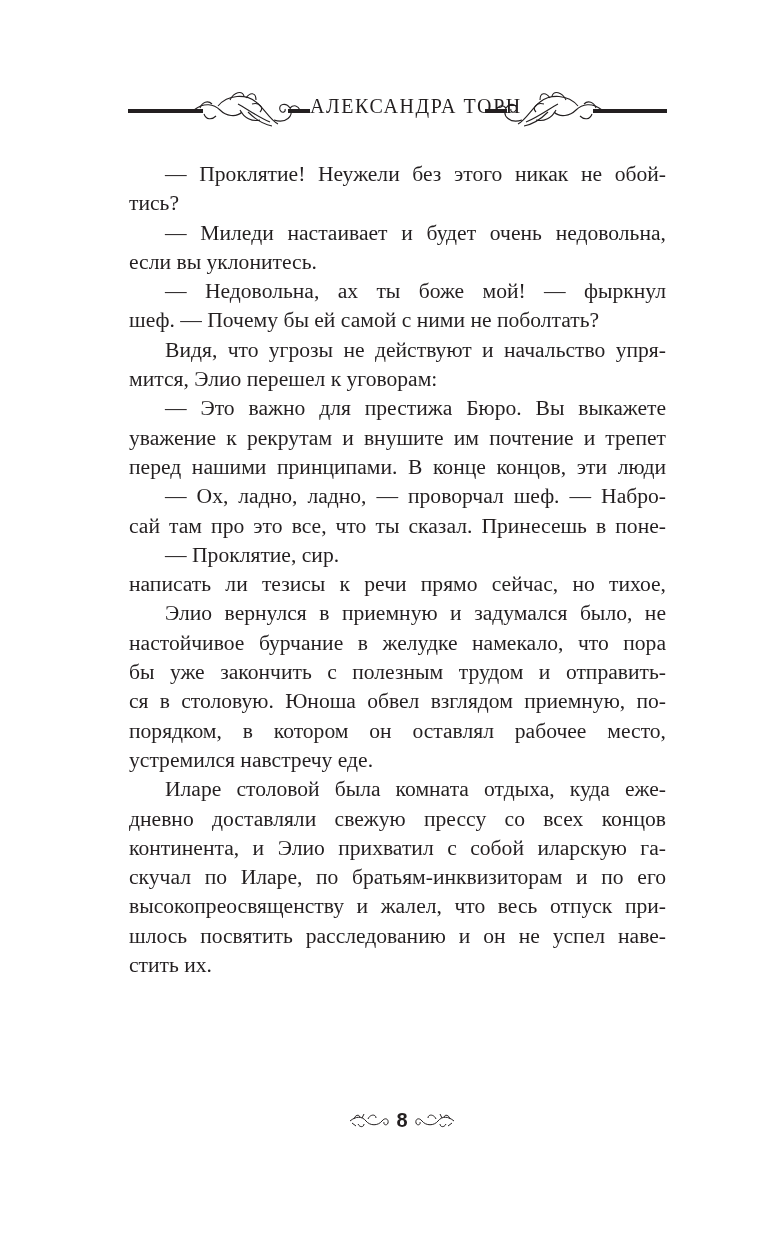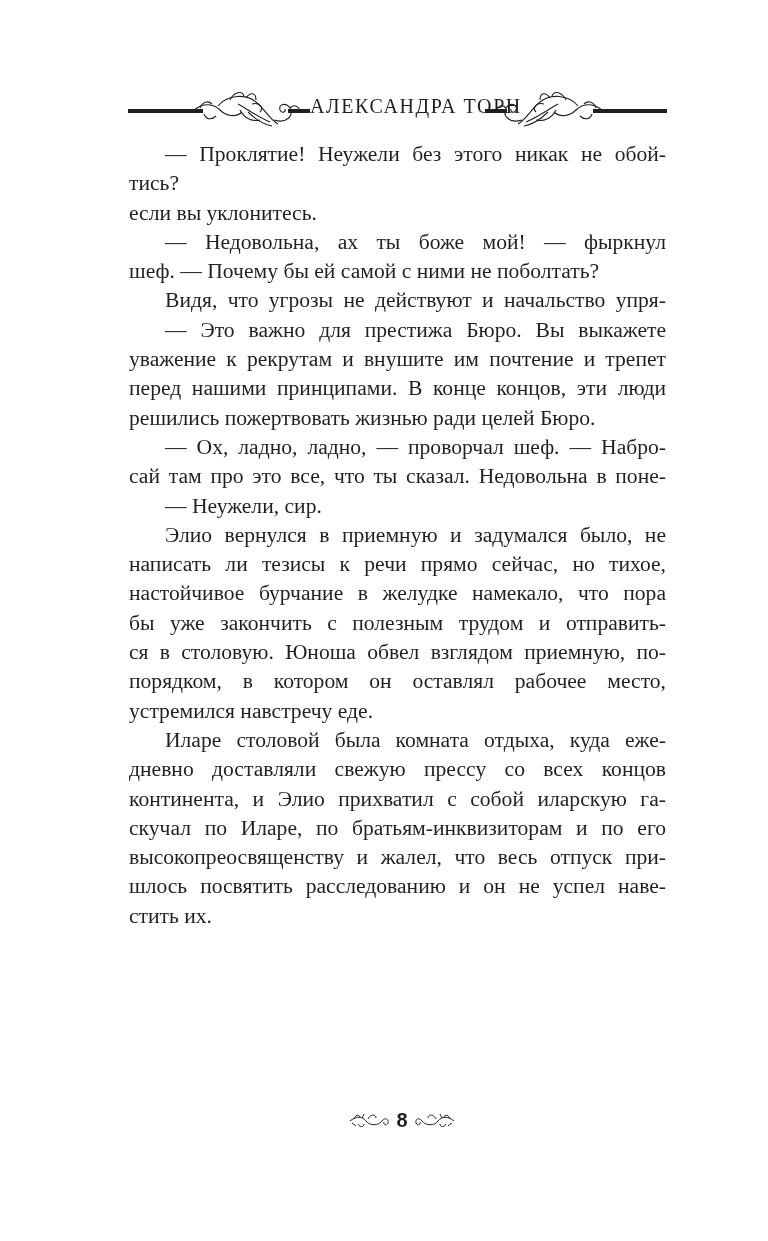--- a/index.html
+++ b/index.html
@@ -21,21 +21,21 @@
   .rh-bar.right { left: 465px; width: 74px; }
   .ornament { position: absolute; top: 2px; width: 112px; height: 40px; }
   .ornament.left { left: 62px; }
   .ornament.right { left: 366px; transform: scaleX(-1); }
   .rh-title {
     position: absolute; left: 182px; width: 175px; top: 9px;
     text-align: left; font-family: "Liberation Serif", serif;
     font-size: 20px; letter-spacing: 1.6px; line-height: 18px; white-space: nowrap;
   }
   .body-text {
-    position: absolute; left: 129px; top: 140px; width: 537px;
+    position: absolute; left: 129px; top: 160px; width: 537px;
     font-family: "Liberation Serif", serif;
     font-size: 21.6px; line-height: 29.3px;
   }
   .body-text .line { display: block; text-align: justify; text-align-last: justify; white-space: nowrap; }
   .body-text .line.last { text-align-last: left; }
   .body-text .line.indent { padding-left: 36px; }
   .folio {
     position: absolute; left: 348px; top: 1106px; width: 110px; height: 30px;
   }
   .folio-orn { position: absolute; top: 6px; width: 42px; height: 18px; }
@@ -77,33 +77,34 @@
       <path d="M84 30 C96 34, 104 26, 100 18 C96 12, 88 14, 90 20 C92 24, 96 22, 95 19"></path>
       <path d="M100 18 C104 14, 108 16, 110 20"></path>
     </g>
   </svg>
   <div class="rh-bar right"></div>
 </div>
 
 <div class="body-text" id="body-text">
     <span class="line indent">— Проклятие! Неужели без этого никак не обой-</span>
     <span class="line last">тись?</span>
+    <span class="line indent">— Миледи настаивает и будет очень недовольна,</span>
     <span class="line last">если вы уклонитесь.</span>
     <span class="line indent">— Недовольна, ах ты боже мой! — фыркнул</span>
     <span class="line last">шеф. — Почему бы ей самой с ними не поболтать?</span>
     <span class="line indent">Видя, что угрозы не действуют и начальство упря-</span>
+    <span class="line last">мится, Элио перешел к уговорам:</span>
     <span class="line indent">— Это важно для престижа Бюро. Вы выкажете</span>
     <span class="line">уважение к рекрутам и внушите им почтение и трепет</span>
     <span class="line">перед нашими принципами. В конце концов, эти люди</span>
-    <span class="line last">решились пожертвовать жизнью ради целей Бюро.</span>
     <span class="line indent">— Ох, ладно, ладно, — проворчал шеф. — Набро-</span>
-    <span class="line">сай там про это все, что ты сказал. Недовольна в поне-</span>
-    <span class="line indent last">— Неужели, сир.</span>
+    <span class="line">сай там про это все, что ты сказал. Принесешь в поне-</span>
+    <span class="line indent last">— Проклятие, сир.</span>
+    <span class="line">написать ли тезисы к речи прямо сейчас, но тихое,</span>
     <span class="line indent">Элио вернулся в приемную и задумался было, не</span>
-    <span class="line">написать ли тезисы к речи прямо сейчас, но тихое,</span>
     <span class="line">настойчивое бурчание в желудке намекало, что пора</span>
     <span class="line">бы уже закончить с полезным трудом и отправить-</span>
     <span class="line">ся в столовую. Юноша обвел взглядом приемную, по-</span>
     <span class="line">порядком, в котором он оставлял рабочее место,</span>
     <span class="line last">устремился навстречу еде.</span>
     <span class="line indent">Иларе столовой была комната отдыха, куда еже-</span>
     <span class="line">дневно доставляли свежую прессу со всех концов</span>
     <span class="line">континента, и Элио прихватил с собой иларскую га-</span>
     <span class="line">скучал по Иларе, по братьям-инквизиторам и по его</span>
     <span class="line">высокопреосвященству и жалел, что весь отпуск при-</span>

